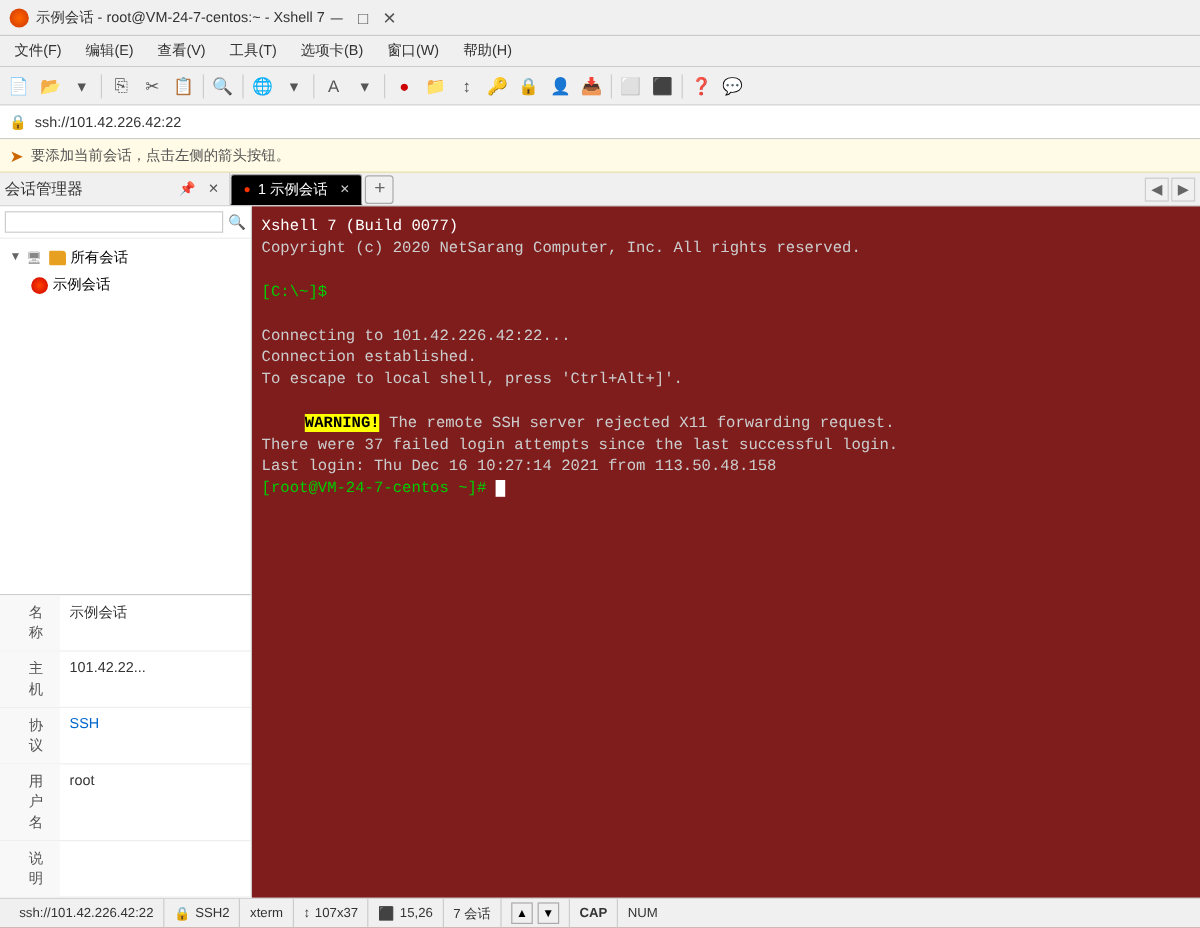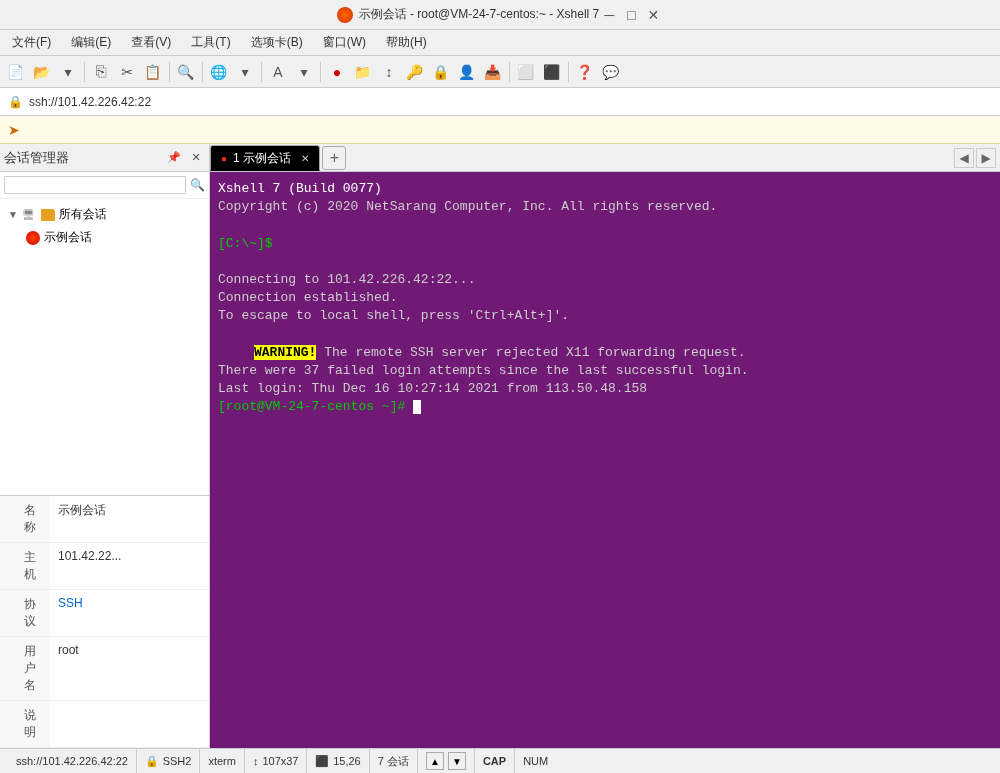--- a/index.html
+++ b/index.html
@@ -12,21 +12,21 @@
       overflow: hidden;
       position: relative;
     }
 
     
     #title-bar {
       background: #f0f0f0;
       height: 30px;
       display: flex;
       align-items: center;
-      justify-content: center;
+      justify-content: flex-start;
       padding: 0 8px;
       border-bottom: 1px solid #ccc;
     }
     #title-left {
       display: flex;
       align-items: center;
       gap: 6px;
       font-size: 12px;
       color: #333;
     }
@@ -142,21 +142,21 @@
 
     
     #tab-bar {
       background: #f0f0f0;
       height: 28px;
       display: flex;
       align-items: stretch;
       border-bottom: 1px solid #ccc;
       padding-left: 0;
     }
-    #tab-bar-left-space { width: 210px; background: #f0f0f0; border-right: 1px solid #ccc; flex-shrink: 0; display: flex; align-items: center; padding: 0 4px; gap: 4px; justify-content: flex-end; }
+    #tab-bar-left-space { width: 192px; background: #f0f0f0; border-right: 1px solid #ccc; flex-shrink: 0; display: flex; align-items: center; padding: 0 4px; gap: 4px; justify-content: flex-end; }
     #tab-bar-tabs { display: flex; align-items: flex-end; flex: 1; }
     .tab {
       height: 26px;
       padding: 0 10px;
       background: #e0e8f0;
       border: 1px solid #aaa;
       border-bottom: none;
       cursor: pointer;
       display: flex;
       align-items: center;
@@ -295,21 +295,21 @@
       flex-shrink: 0;
     }
     .prop-value {
       padding: 6px 8px;
       color: #333;
     }
 
     
     #terminal {
       flex: 1;
-      background: #701a75;
+      background: #7f1d1d;
       color: #ccc;
       font-family: 'Courier New', Consolas, monospace;
       font-size: 13px;
       padding: 8px;
       overflow-y: auto;
       line-height: 1.4;
     }
     .term-line { white-space: pre; }
     .term-green { color: #00cc00; }
     .term-white { color: #ffffff; }
@@ -416,20 +416,21 @@
   <button class="toolbar-btn">💬</button>
 </div>
 
 <div id="address-bar">
   <span id="lock-icon">🔒</span>
   <span id="address-text">ssh://101.42.226.42:22</span>
 </div>
 
 <div id="hint-bar">
   <span id="hint-arrow">➤</span>
+  <span id="hint-text">要添加当前会话，点击左侧的箭头按钮。</span>
 </div>
 
 <div id="tab-bar">
   <div id="tab-bar-left-space">
     <span style="flex:1;font-size:13px;color:#333;">会话管理器</span>
     <button class="toolbar-btn" style="width:18px;height:18px;font-size:11px;">📌</button>
     <button class="toolbar-btn" style="width:18px;height:18px;font-size:11px;">✕</button>
   </div>
   <div id="tab-bar-tabs">
     <div class="tab active">

